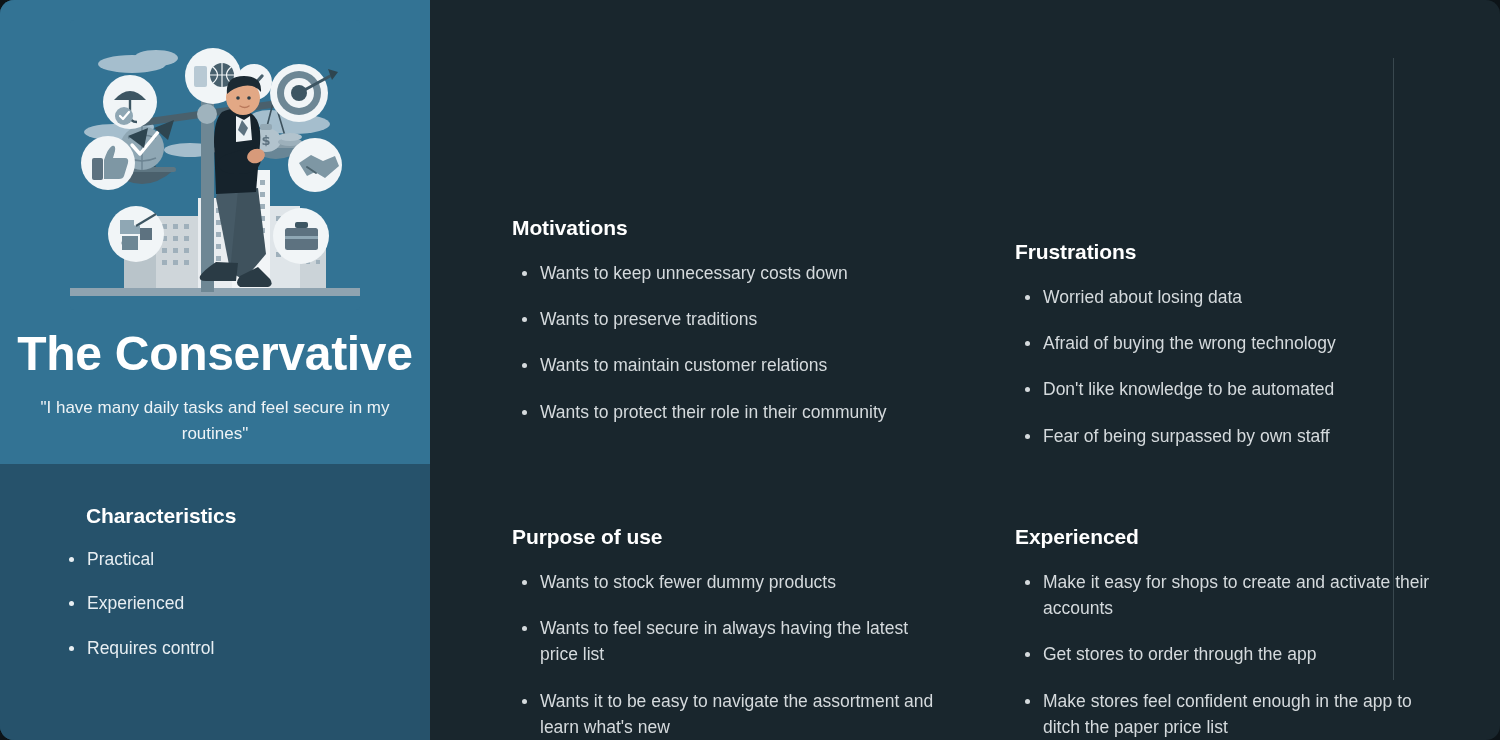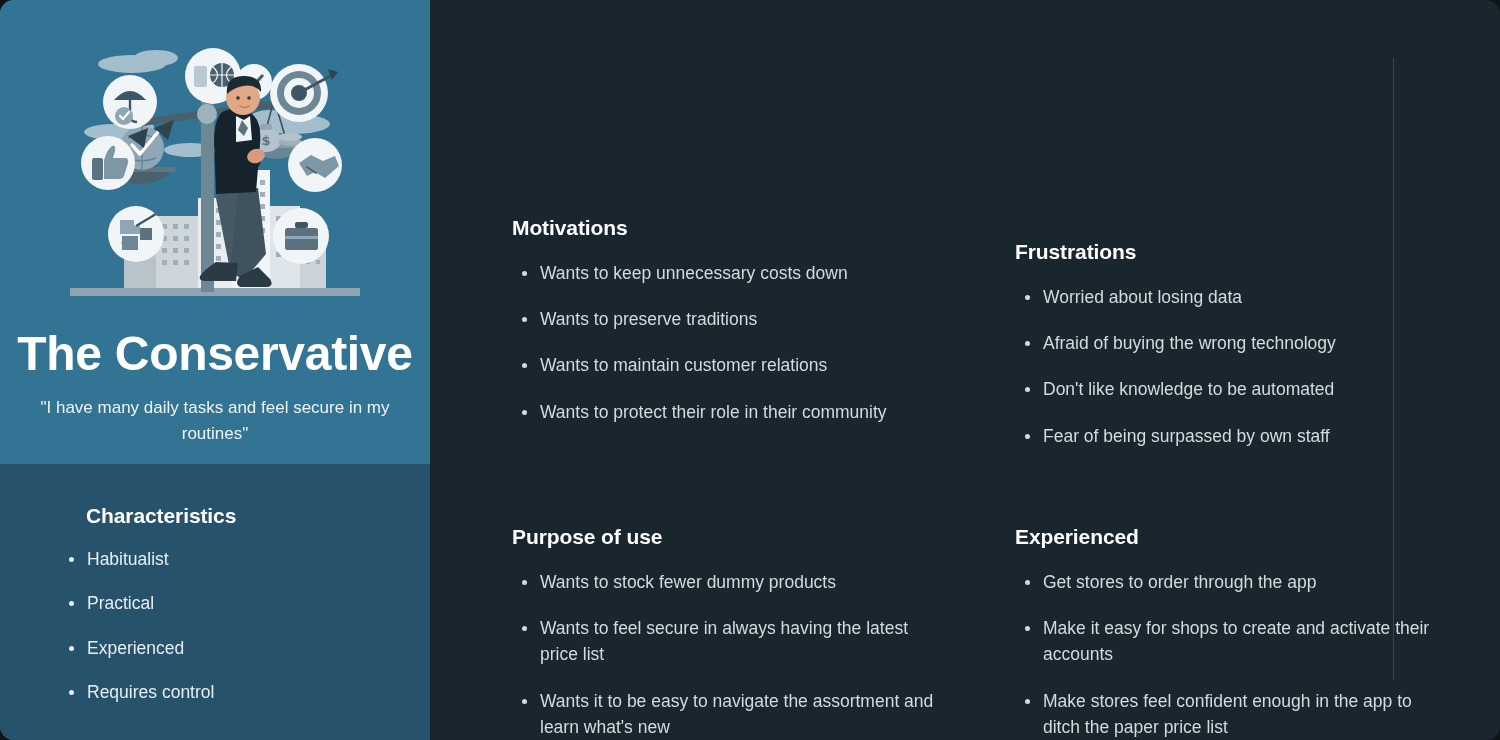--- a/index.html
+++ b/index.html
@@ -345,21 +345,20 @@
       </div>
 
       <div class="persona-title">The Conservative</div>
 
       <div class="persona-quote">"I have many daily tasks and feel secure in my routines"</div>
     </div>
 
     <div class="sidebar-bottom">
       <div class="section-heading">Characteristics</div>
       <ul class="bullet-list">
-        <li>Habitualist</li>
         <li>Practical</li>
         <li>Experienced</li>
         <li>Requires control</li>
       </ul>
     </div>
   </aside>
 
   <main class="main">
 
     <div class="vdivider"></div>
@@ -398,20 +397,20 @@
           <li>Don't like knowledge to be automated</li>
           <li>Fear of being surpassed by own staff</li>
         </ul>
       </section>
 
       <div class="block-gap-right"></div>
 
       <section>
         <div class="section-heading">Experienced</div>
         <ul class="bullet-list">
+          <li>Make it easy for shops to create and activate their accounts</li>
           <li>Get stores to order through the app</li>
-          <li>Make it easy for shops to create and activate their accounts</li>
           <li>Make stores feel confident enough in the app to ditch the paper price list</li>
         </ul>
       </section>
     </div>
   </main>
 </div>
 
 </body></html>

